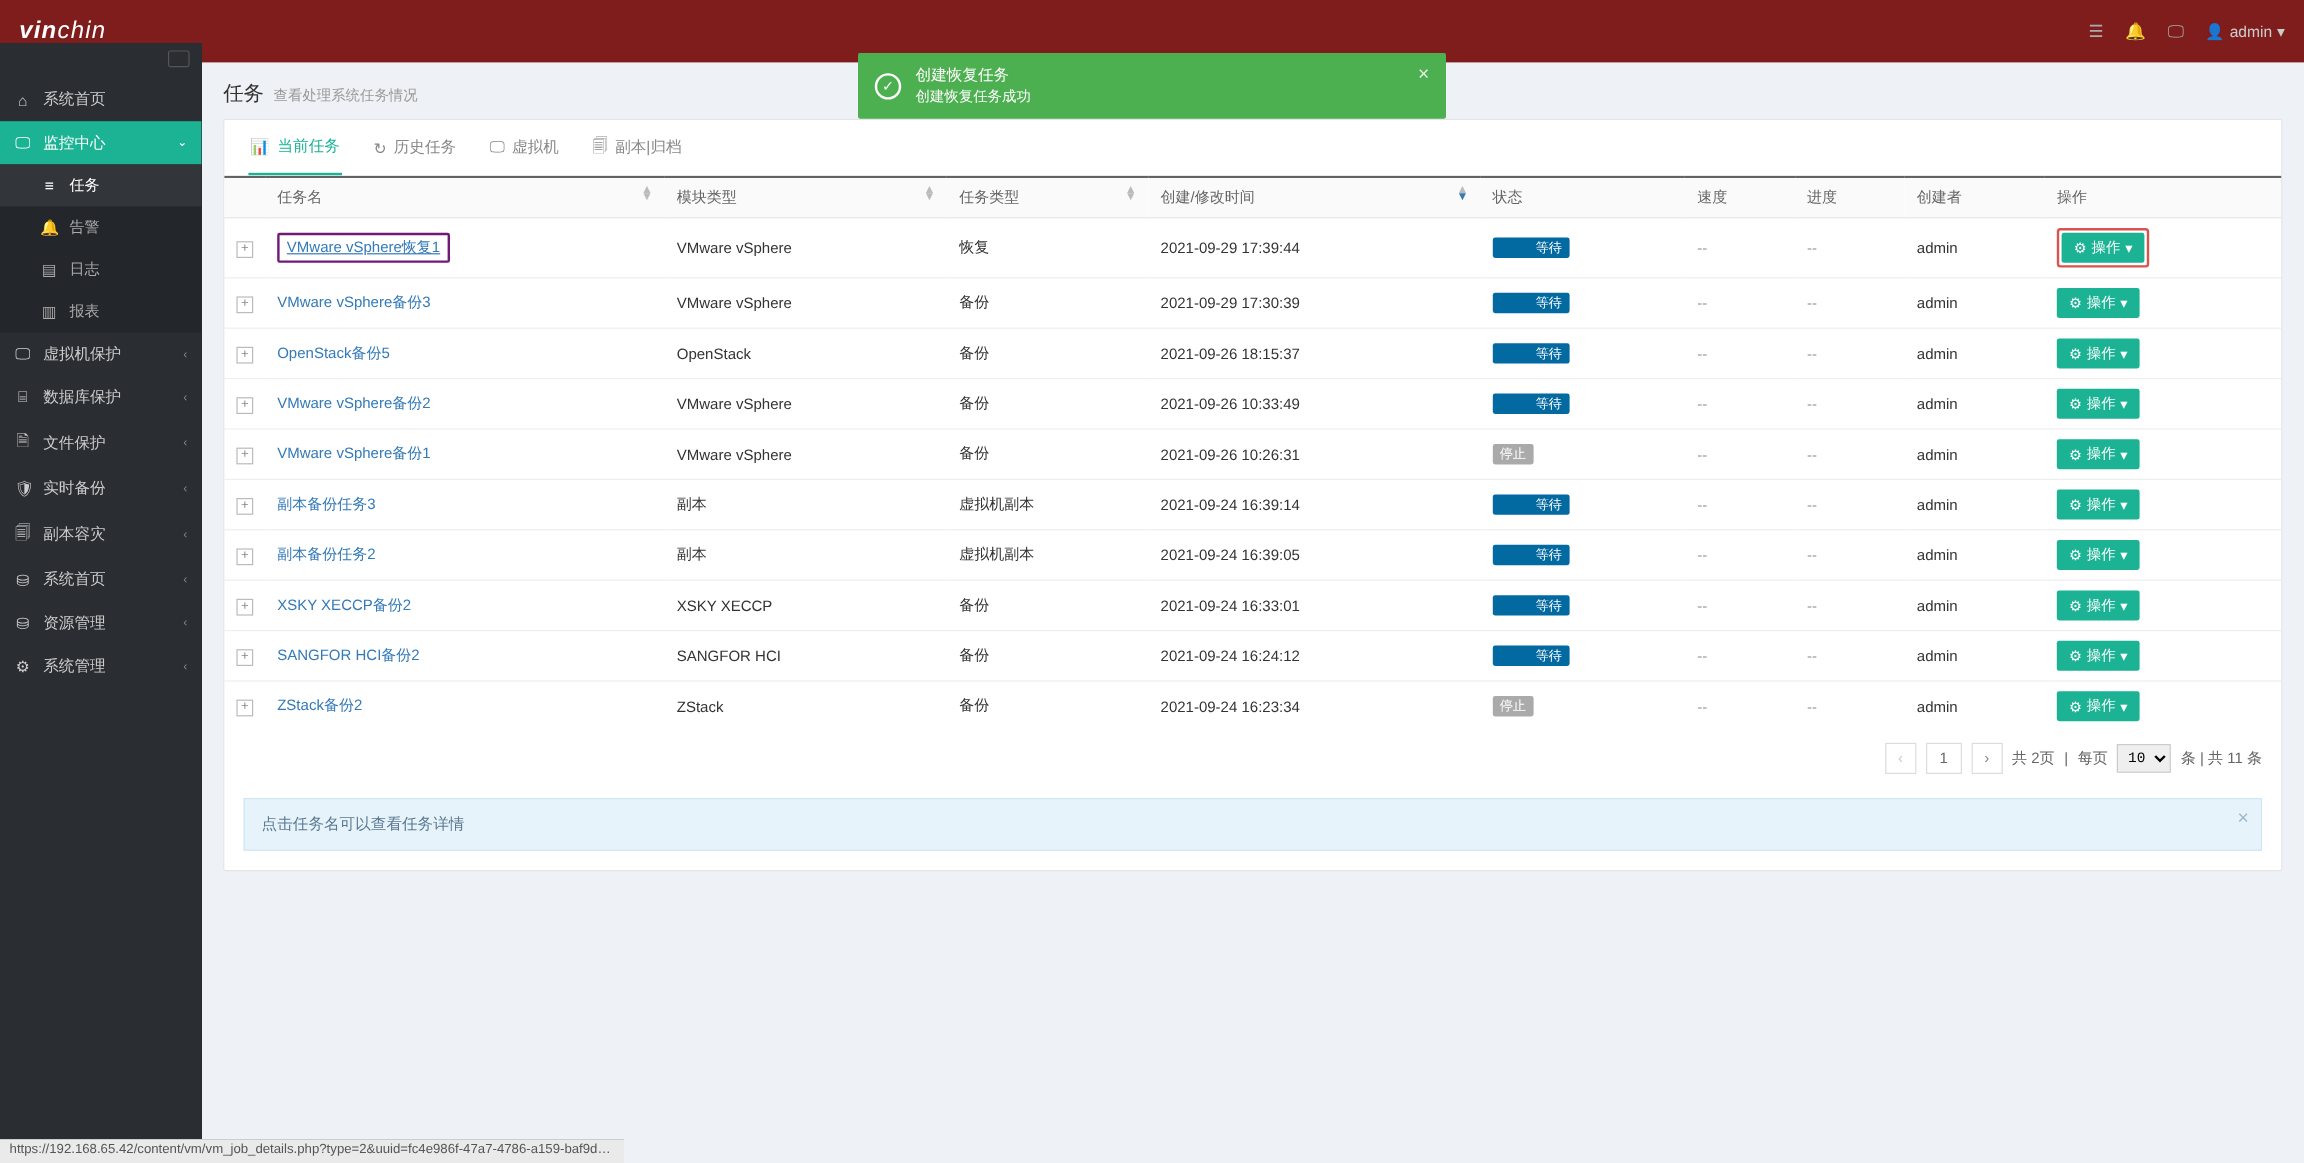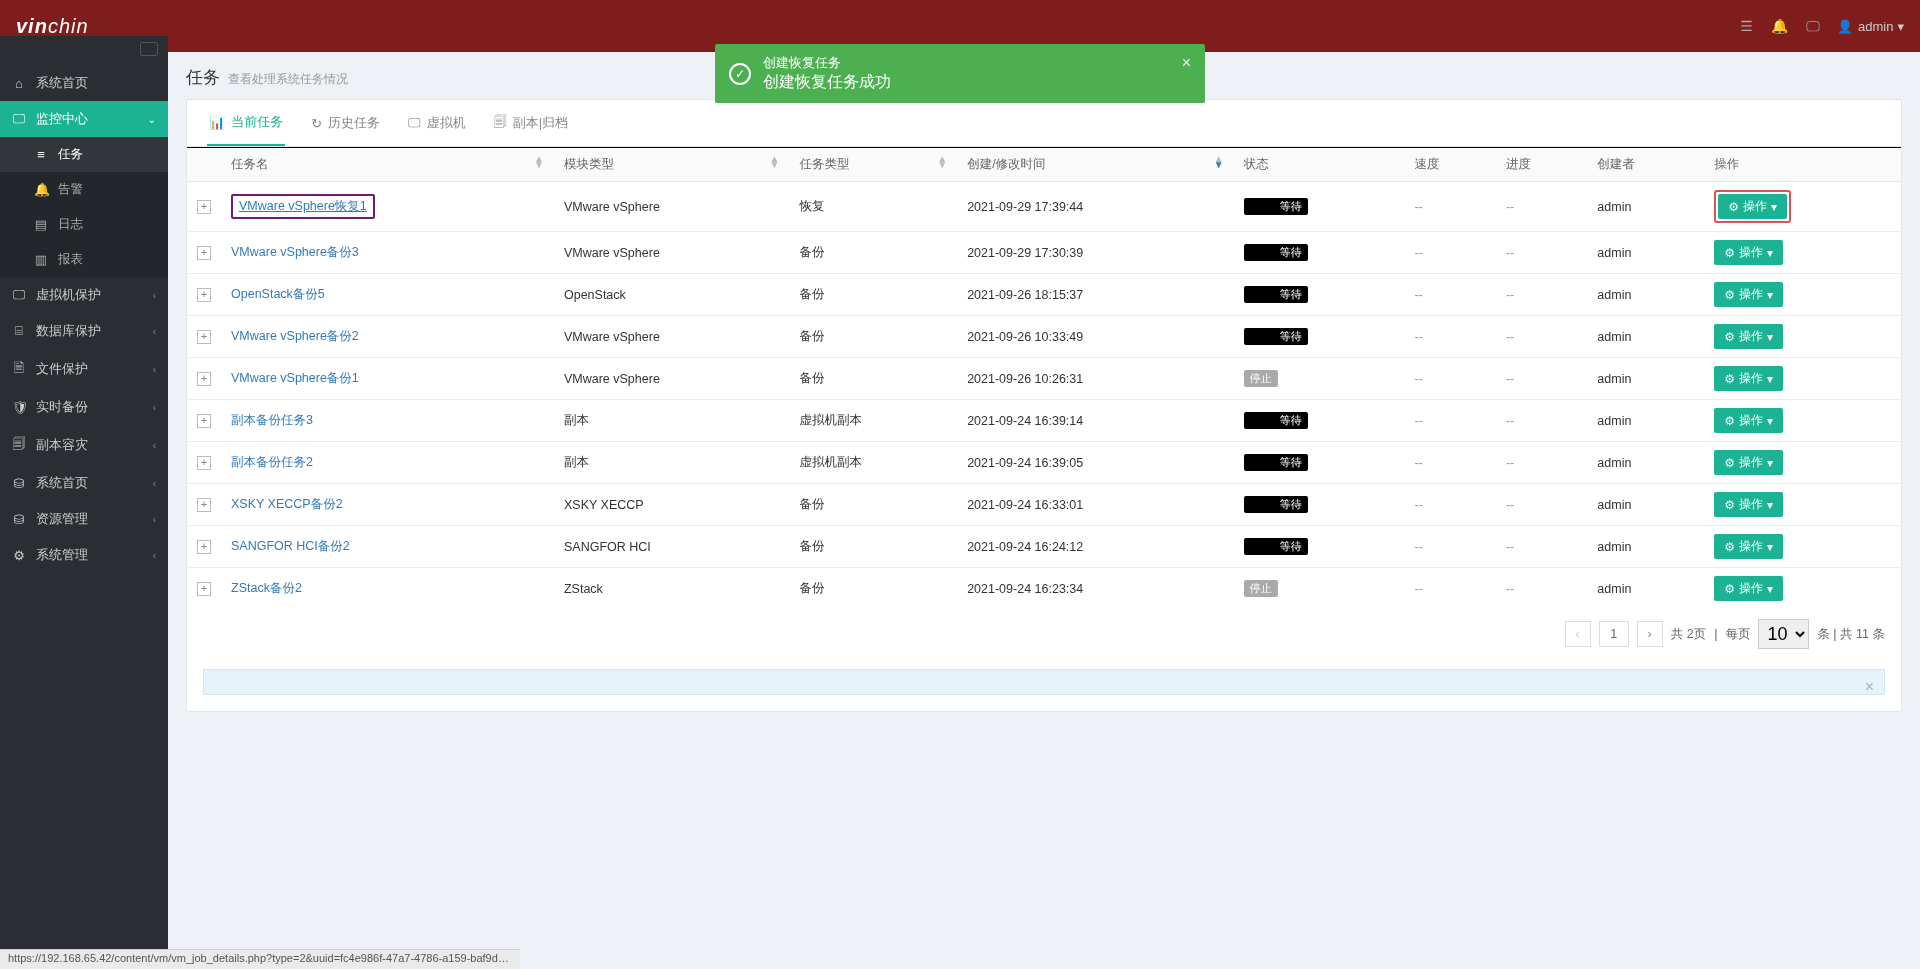--- a/index.html
+++ b/index.html
@@ -29,21 +29,21 @@
 
 .main { margin-left: 168px; padding: 14px 18px 8px 18px; }
 .page-title { display: flex; align-items: baseline; gap: 8px; margin-bottom: 10px; }
 .page-title h2 { font-size: 17px; font-weight: 500; color: #333; }
 .page-title span { color: #999; font-size: 12px; }
 
 
 .toast { position: fixed; top: 44px; left: 50%; transform: translateX(-50%); width: 490px; background: #4caf50; color: #fff; display: flex; align-items: center; padding: 10px 14px; border-radius: 2px; z-index: 100; }
 .toast .check { width: 22px; height: 22px; border-radius: 50%; border: 2px solid #fff; display: flex; align-items: center; justify-content: center; margin-right: 12px; font-size: 12px; }
 .toast .txt .t1 { font-weight: 400; font-size: 13px; }
-.toast .txt .t2 { font-size: 16px; }
+.toast .txt .t2 { font-size: 12px; }
 .toast .x { margin-left: auto; cursor: pointer; font-size: 16px; color: #e8f5e9; align-self: flex-start; }
 
 
 .panel { background: #fff; border: 1px solid #e5e5e5; border-radius: 2px; }
 .tabs { display: flex; gap: 24px; border-bottom: 1px solid #e5e5e5; padding: 0 20px; }
 .tab { padding: 12px 2px; color: #888; cursor: pointer; display: flex; align-items: center; gap: 6px; font-size: 13px; }
 .tab.active { color: #1bb394; border-bottom: 2px solid #1bb394; }
 .tab .ti { font-size: 13px; }
 
 
@@ -58,32 +58,32 @@
 th, td { padding: 8px 10px; text-align: left; border-top: 1px solid #eee; font-size: 12.5px; vertical-align: middle; }
 th { background: #fafafa; color: #666; font-weight: 500; border-top: 1px solid #000000; border-bottom: 1px solid #e5e5e5; position: relative; }
 .sort-ind { float: right; color: #bbb; font-size: 10px; display: flex; flex-direction: column; line-height: 6px; }
 .sort-ind .down-active { color: #337ab7; }
 .expand-cell { width: 28px; text-align: center; }
 .expand-btn { display: inline-block; width: 14px; height: 14px; border: 1px solid #bbb; line-height: 11px; text-align: center; font-size: 11px; color: #888; cursor: pointer; }
 .link { color: #337ab7; cursor: pointer; }
 .link.hl { text-decoration: underline; }
 .hl-box { display: inline-block; border: 2px solid #701a75; padding: 2px 6px; border-radius: 2px; }
 .badge { display: inline-block; padding: 1px 6px; border-radius: 2px; color: #fff; font-size: 11px; }
-.badge.wait { background: #000000; padding-left: 36px; }
+.badge.wait { background: #0369a1; padding-left: 36px; }
 .badge.stop { background: #aaa; }
 .action-btn { background: #1bb394; color: #fff; border: none; padding: 4px 10px; font-size: 12px; cursor: pointer; border-radius: 2px; display: inline-flex; align-items: center; gap: 4px; }
 .action-hl { border: 2px solid #d9534f; padding: 2px; border-radius: 3px; display: inline-block; }
 td.dash { color: #999; }
 
 
 .pager { display: flex; justify-content: flex-end; align-items: center; gap: 8px; padding: 10px 16px; font-size: 12.5px; color: #666; }
 .pg-btn { border: 1px solid #ddd; background: #fff; width: 26px; height: 26px; line-height: 24px; text-align: center; cursor: pointer; color: #888; }
 .pg-btn.dis { color: #ccc; cursor: default; }
 .pg-cur { border: 1px solid #ddd; background: #fff; width: 30px; height: 26px; line-height: 24px; text-align: center; }
-.pg-sel { border: 1px solid #ccc; padding: 3px 4px; font-size: 18px; }
+.pg-sel { border: 1px solid #ccc; padding: 3px 4px; font-size: 12px; font-family: Liberation Mono, monospace; }
 
 
 .tip { margin: 10px 16px 16px 16px; background: #e7f3fb; border: 1px solid #cfe6f5; padding: 12px 14px; position: relative; color: #5b7a92; }
 .tip .ttl { color: #3f84b3; margin-bottom: 4px; font-size: 13.5px; }
 .tip .close { position: absolute; right: 10px; top: 8px; color: #9ab5c8; cursor: pointer; font-size: 16px; }
 
 
 .status-bar { position: fixed; bottom: 0; left: 0; right: 0; height: 20px; background: #eaeaea; border-top: 1px solid #ccc; font-size: 11px; color: #555; padding: 2px 8px; white-space: nowrap; overflow: hidden; text-overflow: ellipsis; max-width: 520px; }
 </style>
 </head>
@@ -370,18 +370,19 @@
       <span>共 2页</span>
       <span>|</span>
       <span>每页</span>
       <select class="pg-sel">
         <option>10</option>
       </select>
       <span>条 | 共 11 条</span>
     </div>
 
     <div class="tip">
+      <div>点击任务名可以查看任务详情</div>
       <span class="close">×</span>
     </div>
   </div>
 </div>
 
 <div class="status-bar">https://192.168.65.42/content/vm/vm_job_details.php?type=2&amp;uuid=fc4e986f-47a7-4786-a159-baf9db25f...</div>
 
 </body></html>

